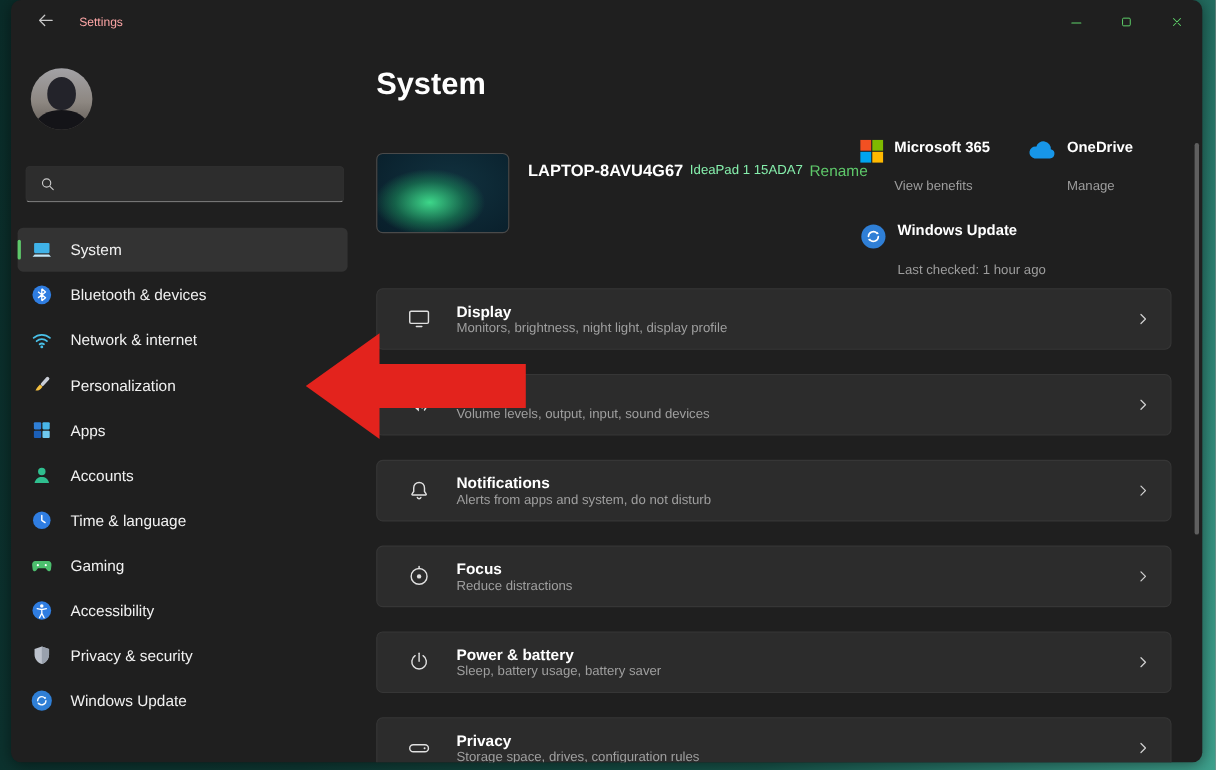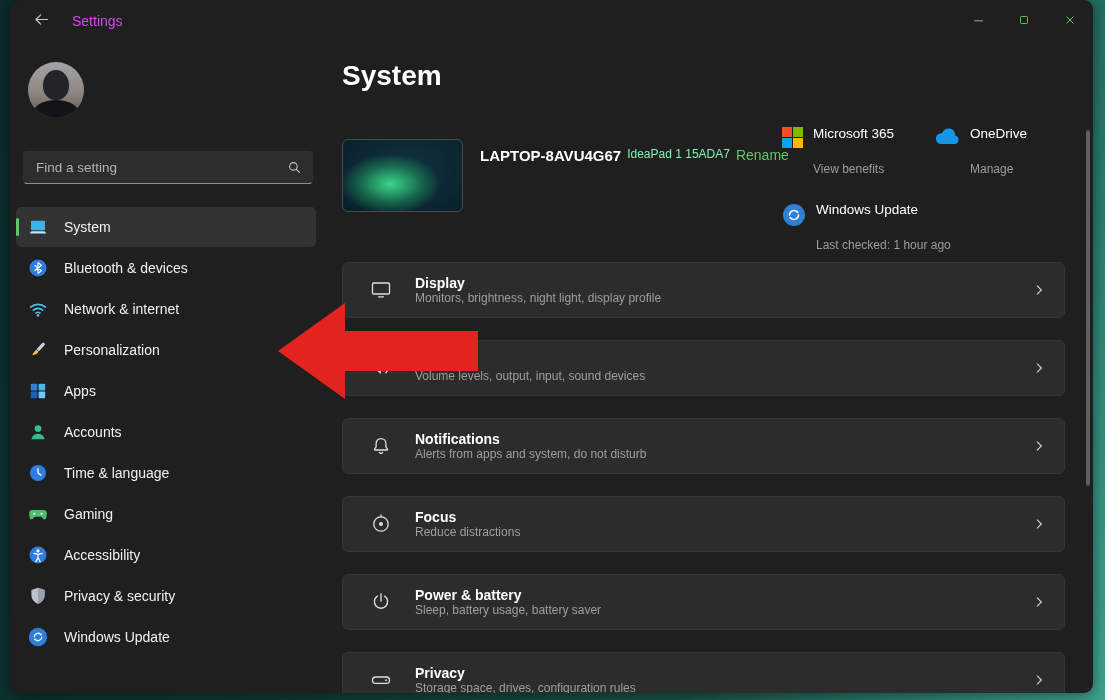--- a/index.html
+++ b/index.html
@@ -9,21 +9,21 @@
     background: linear-gradient(112deg,#0a2c29 0%, #0e3833 40%, #17544a 70%, #2e8374 88%, #3fa18d 100%);
   }
   .window {
     position:absolute; left:10px; top:0; width:1083px; height:693px;
     background:#1f1f1f; border-radius:9px; overflow:hidden;
     box-shadow:0 2px 14px rgba(0,0,0,.45);
   }
   
   .titlebar { position:absolute; top:0; left:0; right:0; height:42px; display:flex; align-items:center; }
   .back-btn { margin-left:16px; width:30px; height:30px; display:flex; align-items:center; justify-content:center; border-radius:4px; }
-  .tb-title { font-size:14px; color:#d946ef; margin-left:16px; }
+  .tb-title { font-size:11px; color:#fca5a5; margin-left:16px; }
   .win-controls { position:absolute; right:0; top:0; height:40px; display:flex; }
   .win-btn { width:46px; height:100%; display:flex; align-items:center; justify-content:center; }
   
   .avatar {
     position:absolute; left:18px; top:62px; width:56px; height:56px; border-radius:50%;
     background:linear-gradient(180deg,#a3a2a6 0%, #8d8781 55%, #5f5953 100%);
     overflow:hidden;
   }
   .avatar::before { 
     content:""; position:absolute; left:15px; top:8px; width:26px; height:30px;
@@ -67,21 +67,21 @@
   .device-info { position:absolute; left:470px; top:147px; display:flex; flex-direction:row; gap:6px; }
   .device-name { font-size:15px; font-weight:700; color:#ffffff; }
   .device-model { font-size:12px; color:#86efac; }
   .device-rename { font-size:14px; color:#5ec86a; cursor:pointer; }
   .quick-grid {
     position:absolute; left:772px; top:126px; width:300px;
     display:grid; grid-template-columns:150px auto; row-gap:26px;
   }
   .quick-cell { display:flex; gap:10px; align-items:flex-start; }
   .q-icon { flex:0 0 auto; margin-top:1px; }
-  .q-title { font-size:13.5px; font-weight:400; color:#ffffff; }
+  .q-title { font-size:13.5px; font-weight:700; color:#ffffff; }
   .q-sub { font-size:12px; color:#9d9d9d; margin-top:21px; white-space:nowrap; }
   .rows {
     position:absolute; left:332px; top:262px; width:723px;
     display:flex; flex-direction:column; gap:22px;
   }
   .settings-row {
     height:56px; background:#2c2c2c; border:1px solid #363636; border-radius:6px;
     display:flex; align-items:center; padding:0 18px 0 26px; cursor:default;
   }
   .row-icon { width:24px; height:24px; margin-right:22px; flex:0 0 auto; }
@@ -125,21 +125,20 @@
         <svg viewBox="0 0 22 22" width="14" height="14">
             <path d="M6 6l10 10M16 6L6 16" stroke="#5fd46a" stroke-width="1.5" stroke-linecap="round"></path>
           </svg>
       </div>
     </div>
   </div>
 
   <div class="avatar"></div>
 
   <div class="search-box">
-    <input type="text" placeholder="Find a setting" style="">
     <span style="display:flex;">
       <svg viewBox="0 0 20 20" width="15" height="15">
           <circle cx="8.5" cy="8.5" r="5" fill="none" stroke="#c9c9c9" stroke-width="1.4"></circle>
           <path d="M12.5 12.5L16.5 16.5" stroke="#c9c9c9" stroke-width="1.4" stroke-linecap="round"></path>
         </svg>
     </span>
   </div>
 
   <div class="nav">
 

